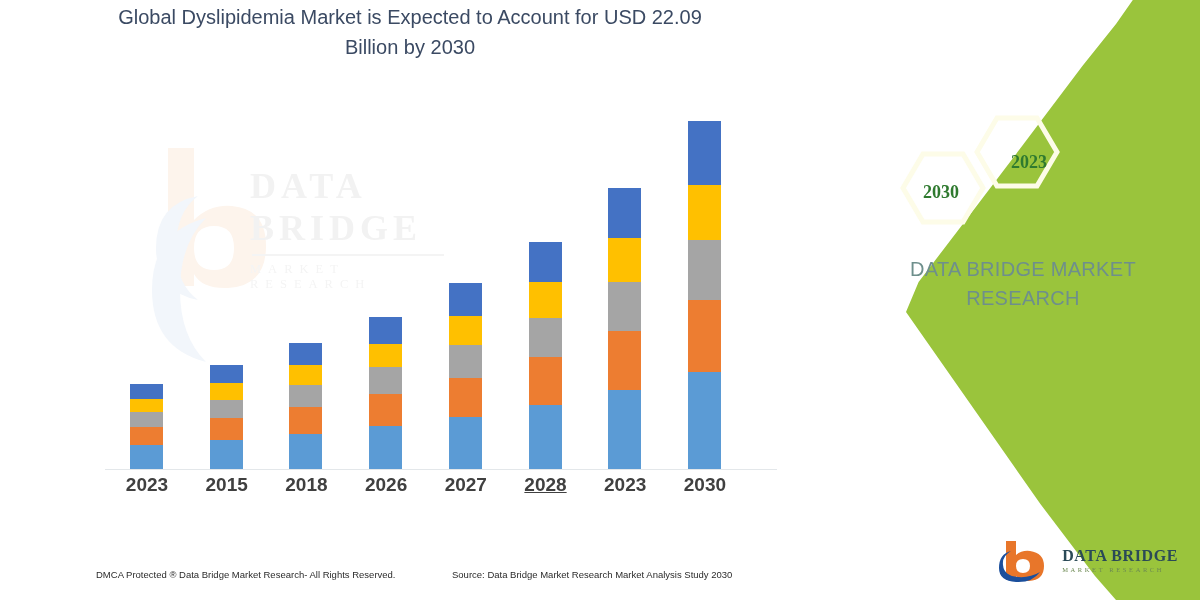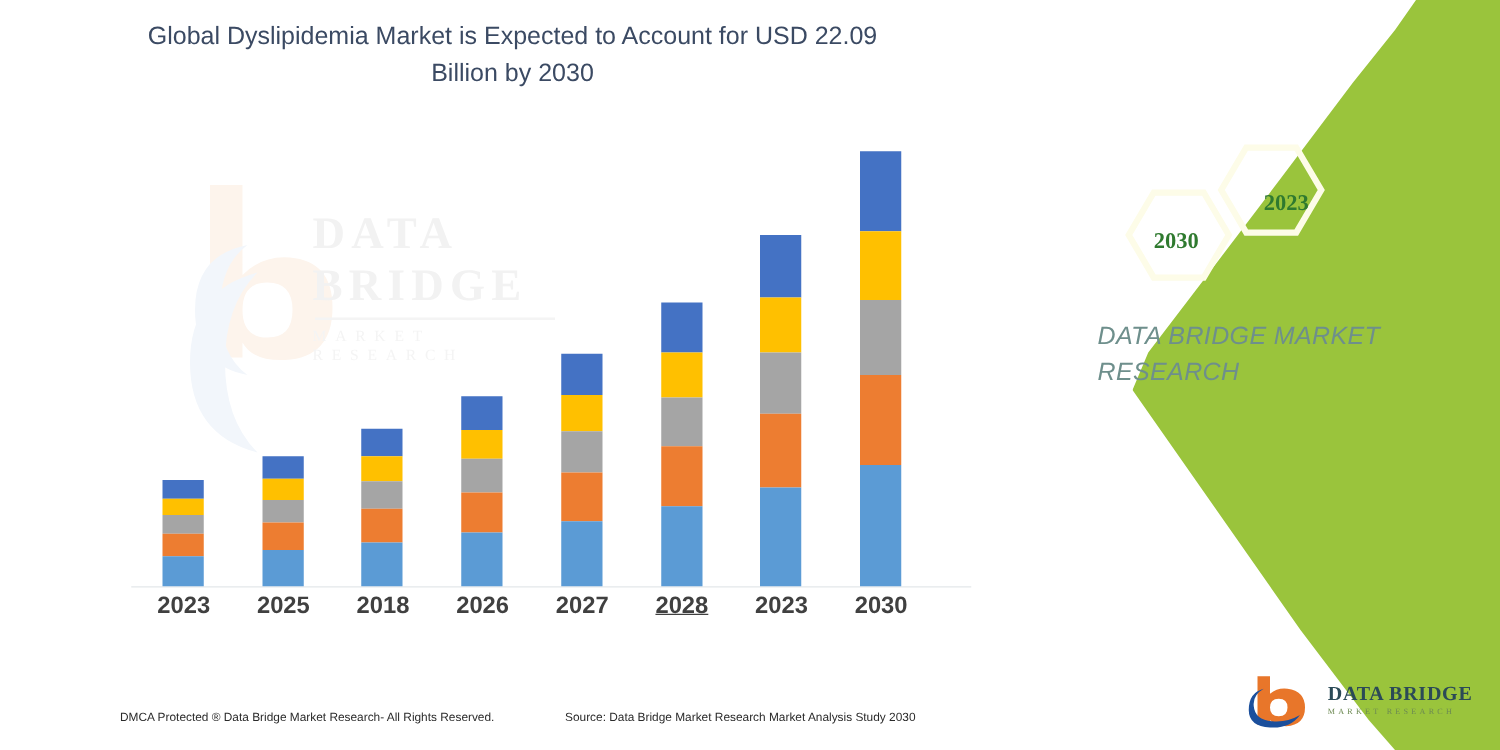--- a/index.html
+++ b/index.html
@@ -36,38 +36,37 @@
   .hex-label {
     position: absolute; color: #2f7a2f; font-size: 18px;
     font-family: "Liberation Serif", serif; font-weight: bold;
     white-space: nowrap;
   }
   .hex-2023-label { left: 126px; top: 42px; }
   .hex-2030-label { left: 38px; top: 72px; }
 
   .brand-block {
     position: absolute; top: 255px; right: 32px;
-    width: 290px; z-index: 4;
+    width: 290px; text-align: center; z-index: 4;
     color: #6e8f8c; font-size: 20px; line-height: 1.45;
     letter-spacing: .3px;
-    font-style: italic;
   }
 
   
   .logo-block { position: absolute; right: 22px; bottom: 16px; z-index: 5;
                 display: flex; align-items: center; gap: 8px; }
   .logo-text { line-height: 1; }
   .logo-text-main { font-size: 16px; font-weight: bold; color: #2b4a57;
                     font-family: "Liberation Serif", serif; letter-spacing: .6px; }
   .logo-text-sub { font-size: 6.5px; color: #6d8a52; letter-spacing: 2.6px;
                    margin-top: 3px; font-family: "Liberation Serif", serif; }
 
   
   .chart-title {
-    position: absolute; top: 14px; left: 110px; width: 600px;
+    position: absolute; top: 2px; left: 110px; width: 600px;
     text-align: center; color: #3b4a63; font-size: 20px; line-height: 1.5;
     z-index: 3;
   }
 
   
   .watermark { position: absolute; left: 150px; top: 140px; z-index: 1; opacity: 1; }
   .wm-text { position: absolute; left: 100px; top: 25px; }
   .wm-main { font-size: 36px; letter-spacing: 5px; color: #f2f2f2;
              font-family: "Liberation Serif", serif; font-weight: bold; }
   .wm-rule { height: 2px; background: #f4f4f4; margin: 5px 0 6px 2px; width: 192px; }
@@ -172,21 +171,21 @@
         <div class="seg" style="background: rgb(91, 155, 213); height: 96.8855px;"></div>
         <div class="seg" style="background: rgb(237, 125, 49); height: 72.4672px;"></div>
         <div class="seg" style="background: rgb(165, 165, 165); height: 59.8642px;"></div>
         <div class="seg" style="background: rgb(255, 192, 0); height: 54.3504px;"></div>
         <div class="seg" style="background: rgb(68, 114, 196); height: 64.4328px;"></div>
       </div>
     </div>
 
   <div class="xaxis" id="xaxis">
       <div class="xtick" style="left: 7px;">2023</div>
-      <div class="xtick" style="left: 86.7px;">2025</div>
+      <div class="xtick" style="left: 86.7px;">2015</div>
       <div class="xtick" style="left: 166.4px;">2018</div>
       <div class="xtick" style="left: 246.1px;">2026</div>
       <div class="xtick" style="left: 325.8px;">2027</div>
       <div class="xtick" style="left: 405.5px; text-decoration: underline;">2028</div>
       <div class="xtick" style="left: 485.2px;">2023</div>
       <div class="xtick" style="left: 564.9px;">2030</div>
     </div>
 
 
   <div class="footer">

